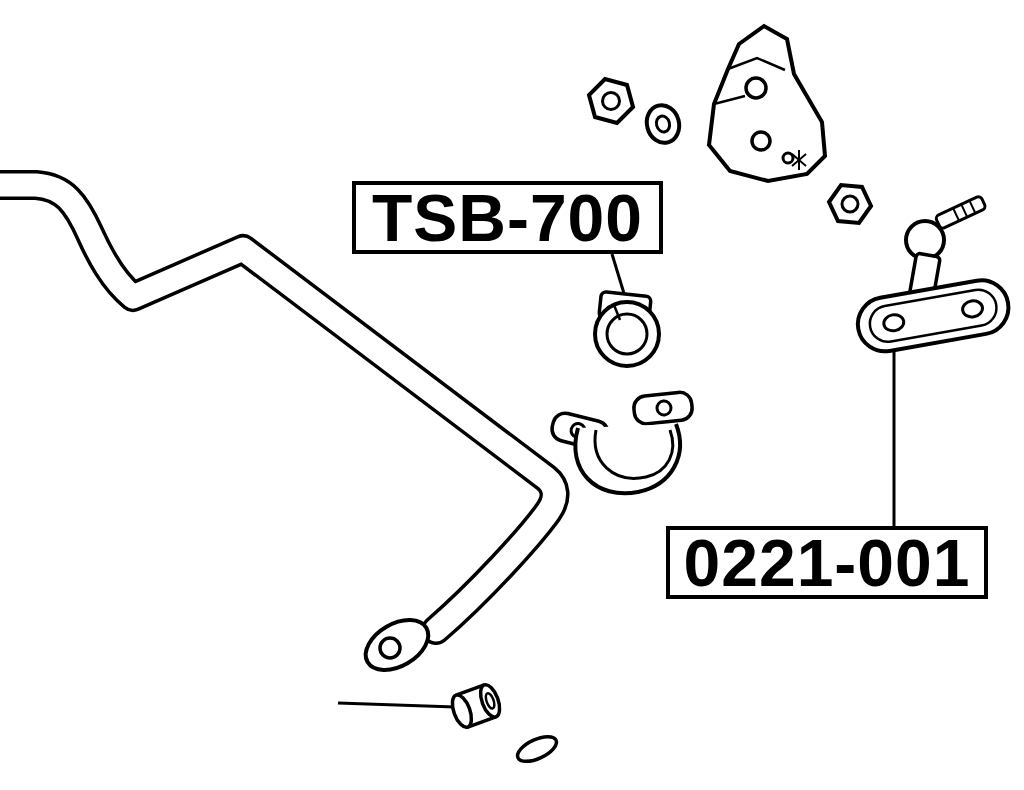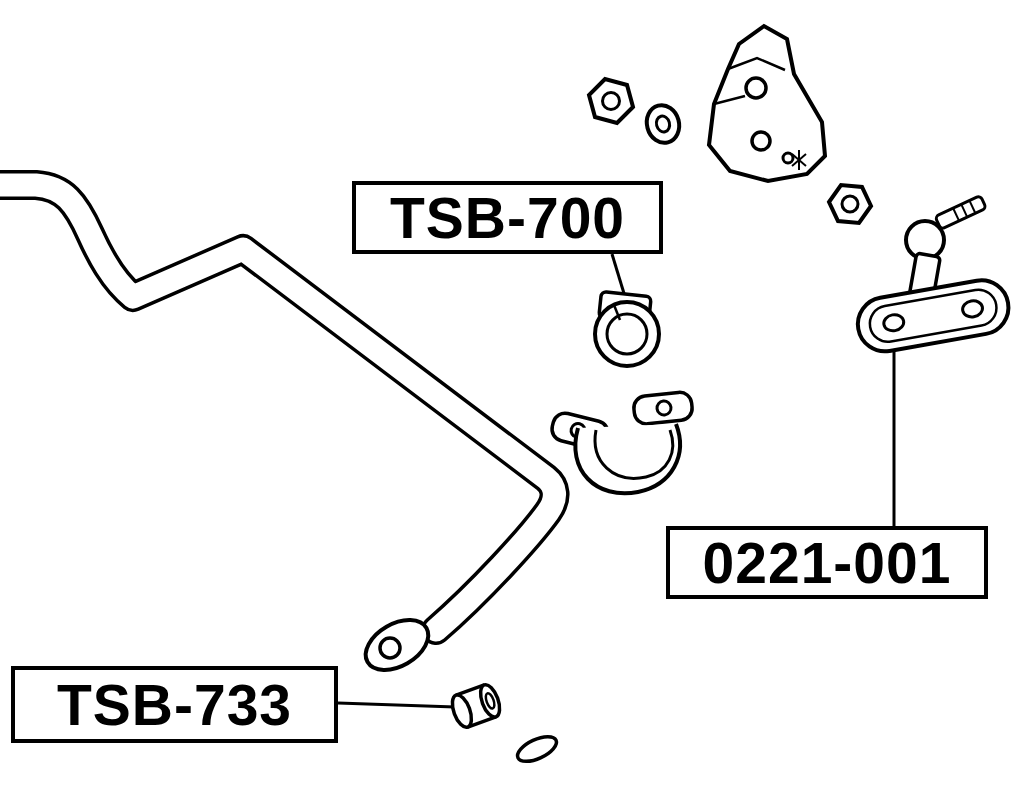--- a/index.html
+++ b/index.html
@@ -26,21 +26,21 @@
     background: #ffffff;
     border: 4px solid #000000;
     display: flex;
     align-items: center;
     justify-content: center;
     cursor: pointer;
   }
   .part-text {
     font-family: "Liberation Sans", sans-serif;
     font-weight: bold;
-    font-size: 57px;
+    font-size: 66px;
     letter-spacing: 1px;
     color: #000000;
     white-space: nowrap;
   }
 </style>
 </head>
 <body>
 
 <div class="stage">
 
@@ -148,17 +148,14 @@
   </svg>
 
   <div class="part-box" style="left:352px; top:181px; width:311px; height:73px;">
     <span class="part-text">TSB-700</span>
   </div>
 
   <div class="part-box" style="left:666px; top:526px; width:322px; height:73px;">
     <span class="part-text">0221-001</span>
   </div>
 
-  <div class="part-box" style="left:11px; top:666px; width:327px; height:77px;">
-    <span class="part-text">TSB-733</span>
-  </div>
 
 </div>
 
 </body></html>

